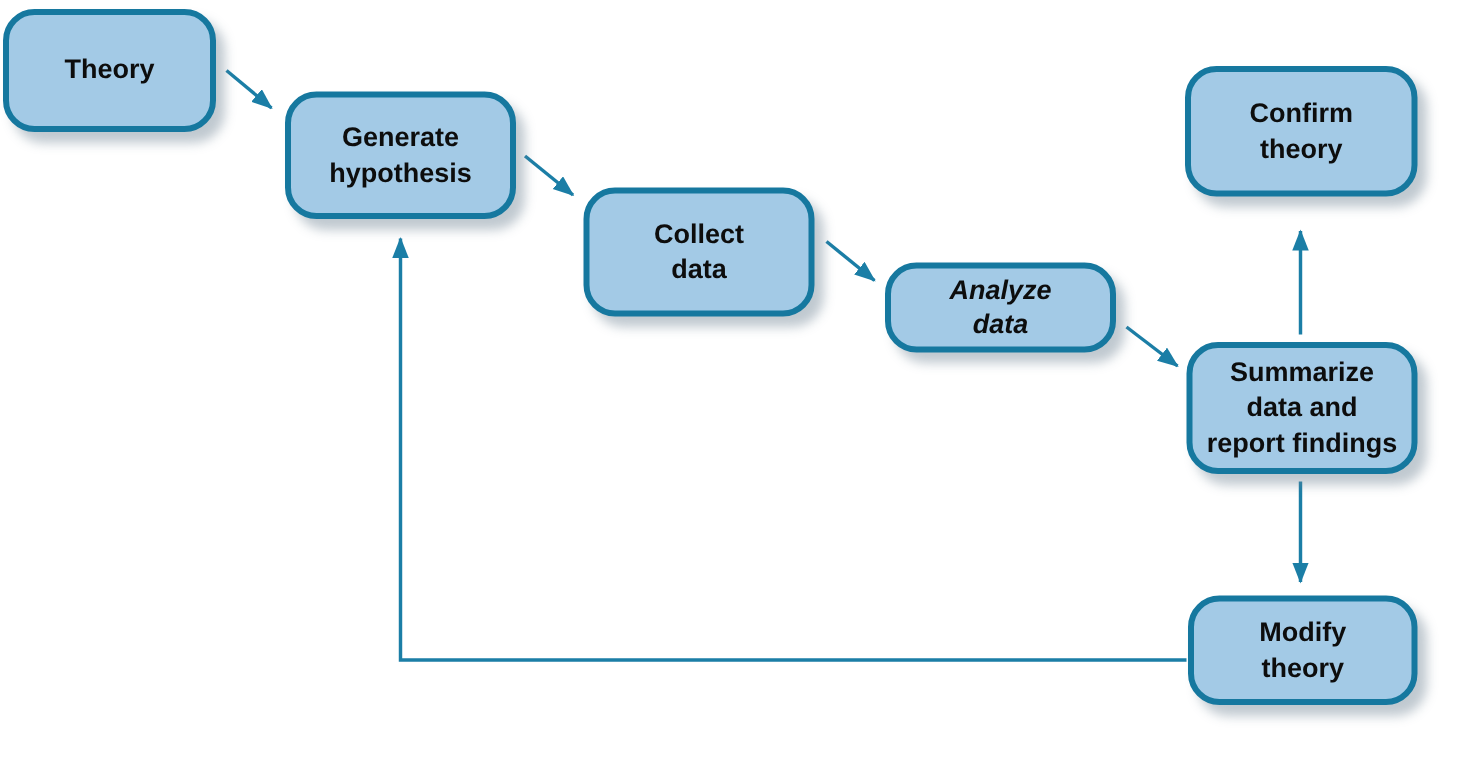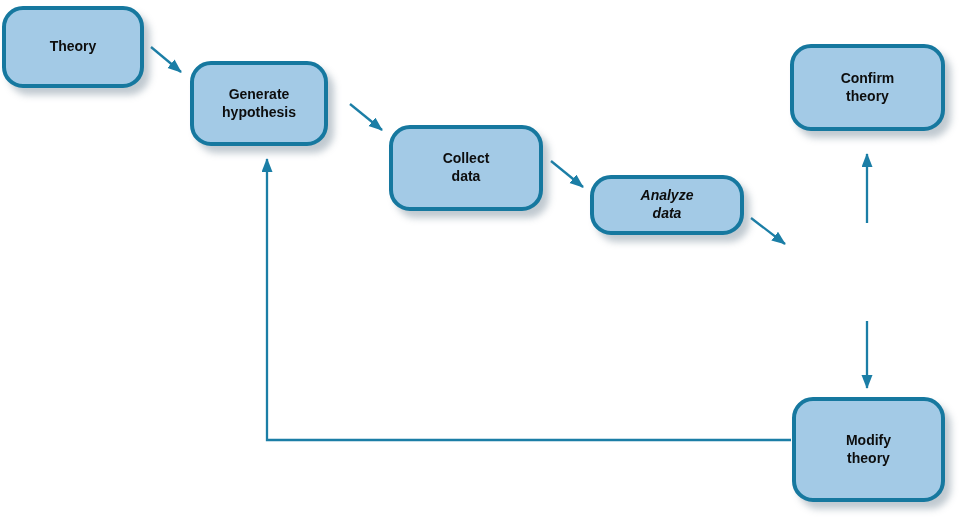--- a/index.html
+++ b/index.html
@@ -36,33 +36,33 @@
     background: var(--node-fill, #a3cae6);
     border: 4px solid var(--node-border, #16789f);
     border-radius: 21px;
     display: flex;
     align-items: center;
     justify-content: center;
     text-align: center;
     box-shadow: 6px 7px 7px rgba(115, 135, 150, 0.45);
   }
   .node-label {
-    font-size: 14px;
+    font-size: 18px;
     font-weight: bold;
     line-height: 1.28;
     color: var(--text-color, #0d0d0d);
     white-space: pre-line;
   }
   .node-theory    { left:   2px; top:   6px; width: 142px; height: 82px; }
-  .node-generate  { left: 190px; top:  61px; width: 138px; height: 85px; }
+  .node-generate  { left: 190px; top:  61px; width: 154px; height: 85px; }
   .node-collect   { left: 389px; top: 125px; width: 154px; height: 86px; }
   .node-analyze   { left: 590px; top: 175px; width: 154px; height: 60px; font-style: italic; }
   .node-summarize { left: 791px; top: 228px; width: 154px; height: 88px; }
   .node-confirm   { left: 790px; top:  44px; width: 155px; height: 87px; }
-  .node-modify    { left: 792px; top: 397px; width: 153px; height: 105px; }
+  .node-modify    { left: 792px; top: 397px; width: 153px; height: 73px; }
 </style>
 </head>
 <body>
 
 <div class="stage">
 
   <svg class="edges" viewBox="0 0 975 517" xmlns="http://www.w3.org/2000/svg">
     <defs>
       <marker id="arrowhead" markerUnits="userSpaceOnUse" markerWidth="16" markerHeight="13" refX="13" refY="5.5" orient="auto">
         <polygon points="0,0 14,5.5 0,11"></polygon>
@@ -89,20 +89,25 @@
   <div class="node node-collect">
     <span class="node-label">Collect
 data</span>
   </div>
 
   <div class="node node-analyze">
     <span class="node-label">Analyze
 data</span>
   </div>
 
+  <div class="node node-summarize">
+    <span class="node-label">Summarize
+data and
+report findings</span>
+  </div>
 
   <div class="node node-confirm">
     <span class="node-label">Confirm
 theory</span>
   </div>
 
   <div class="node node-modify">
     <span class="node-label">Modify
 theory</span>
   </div>

